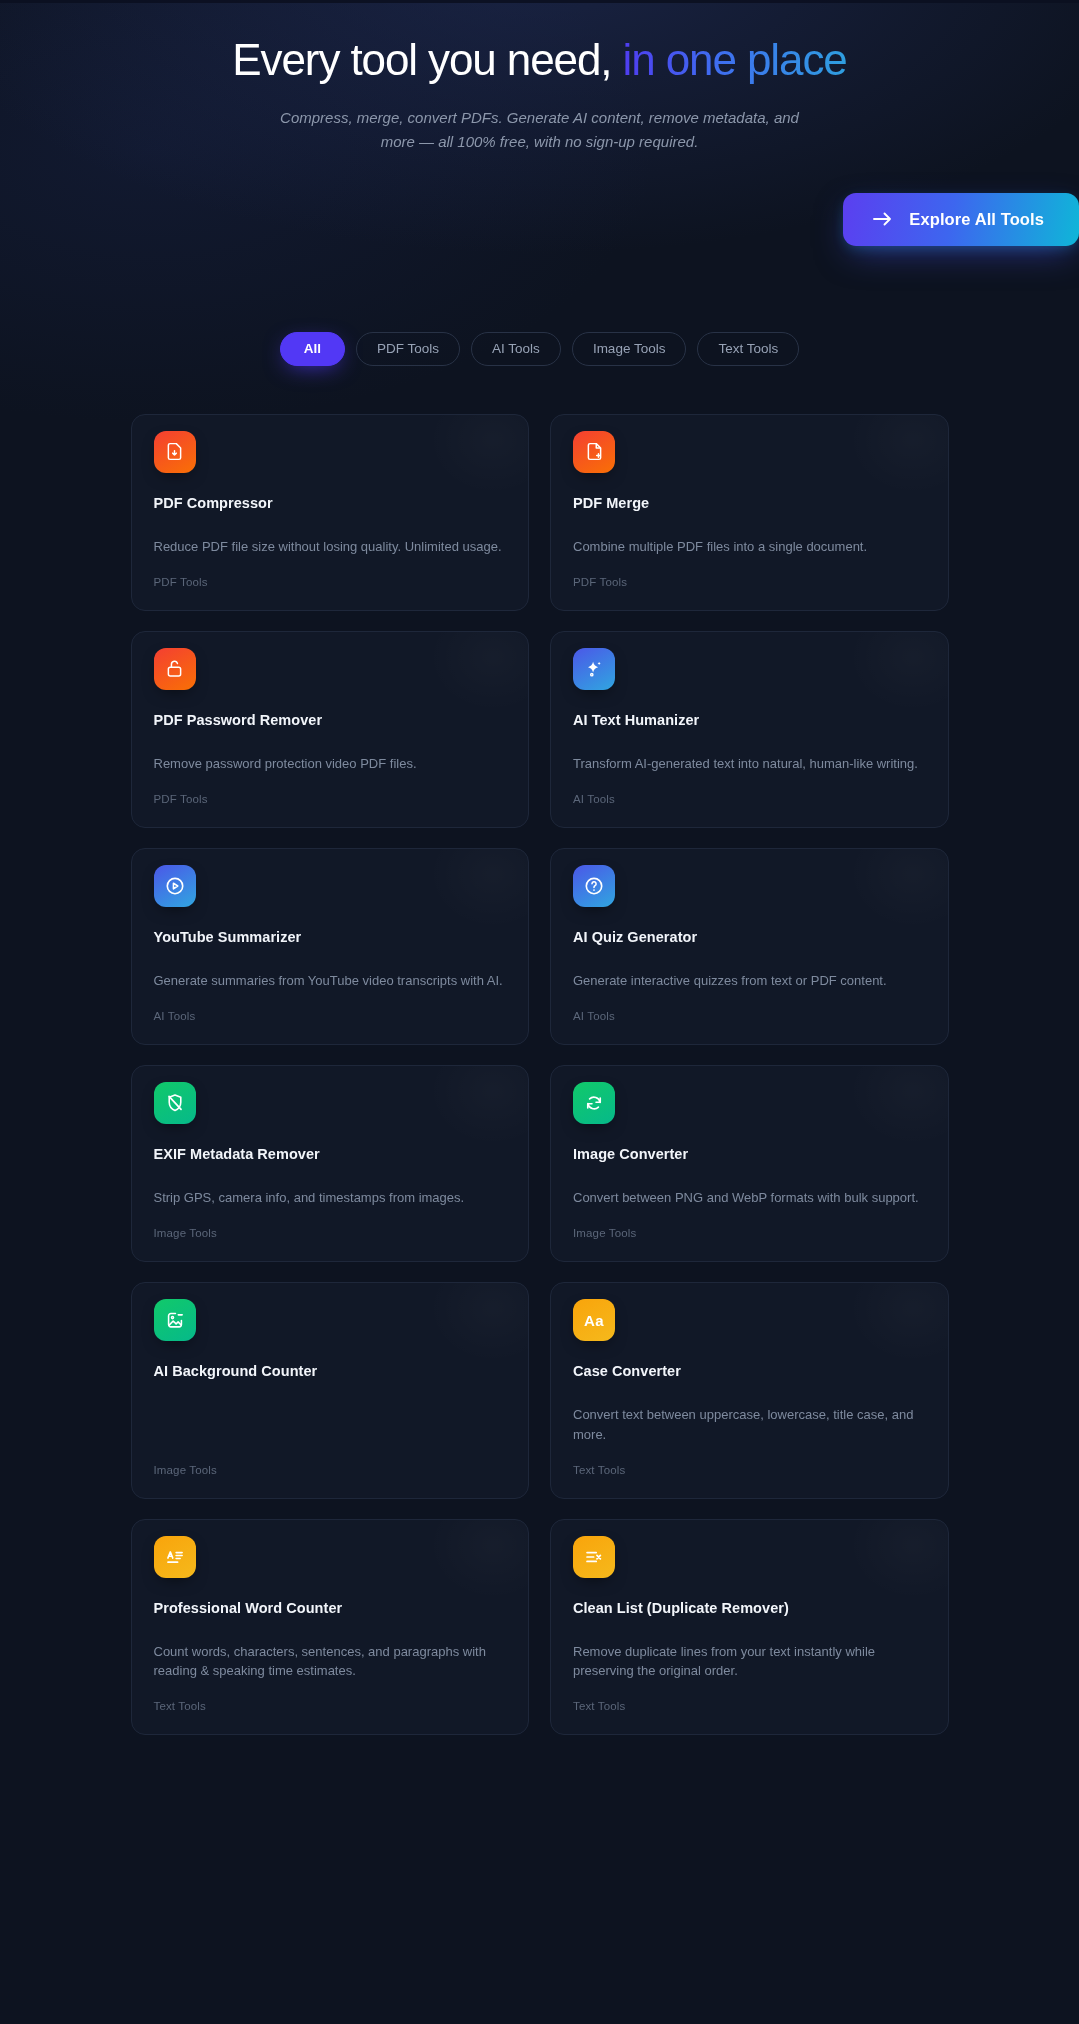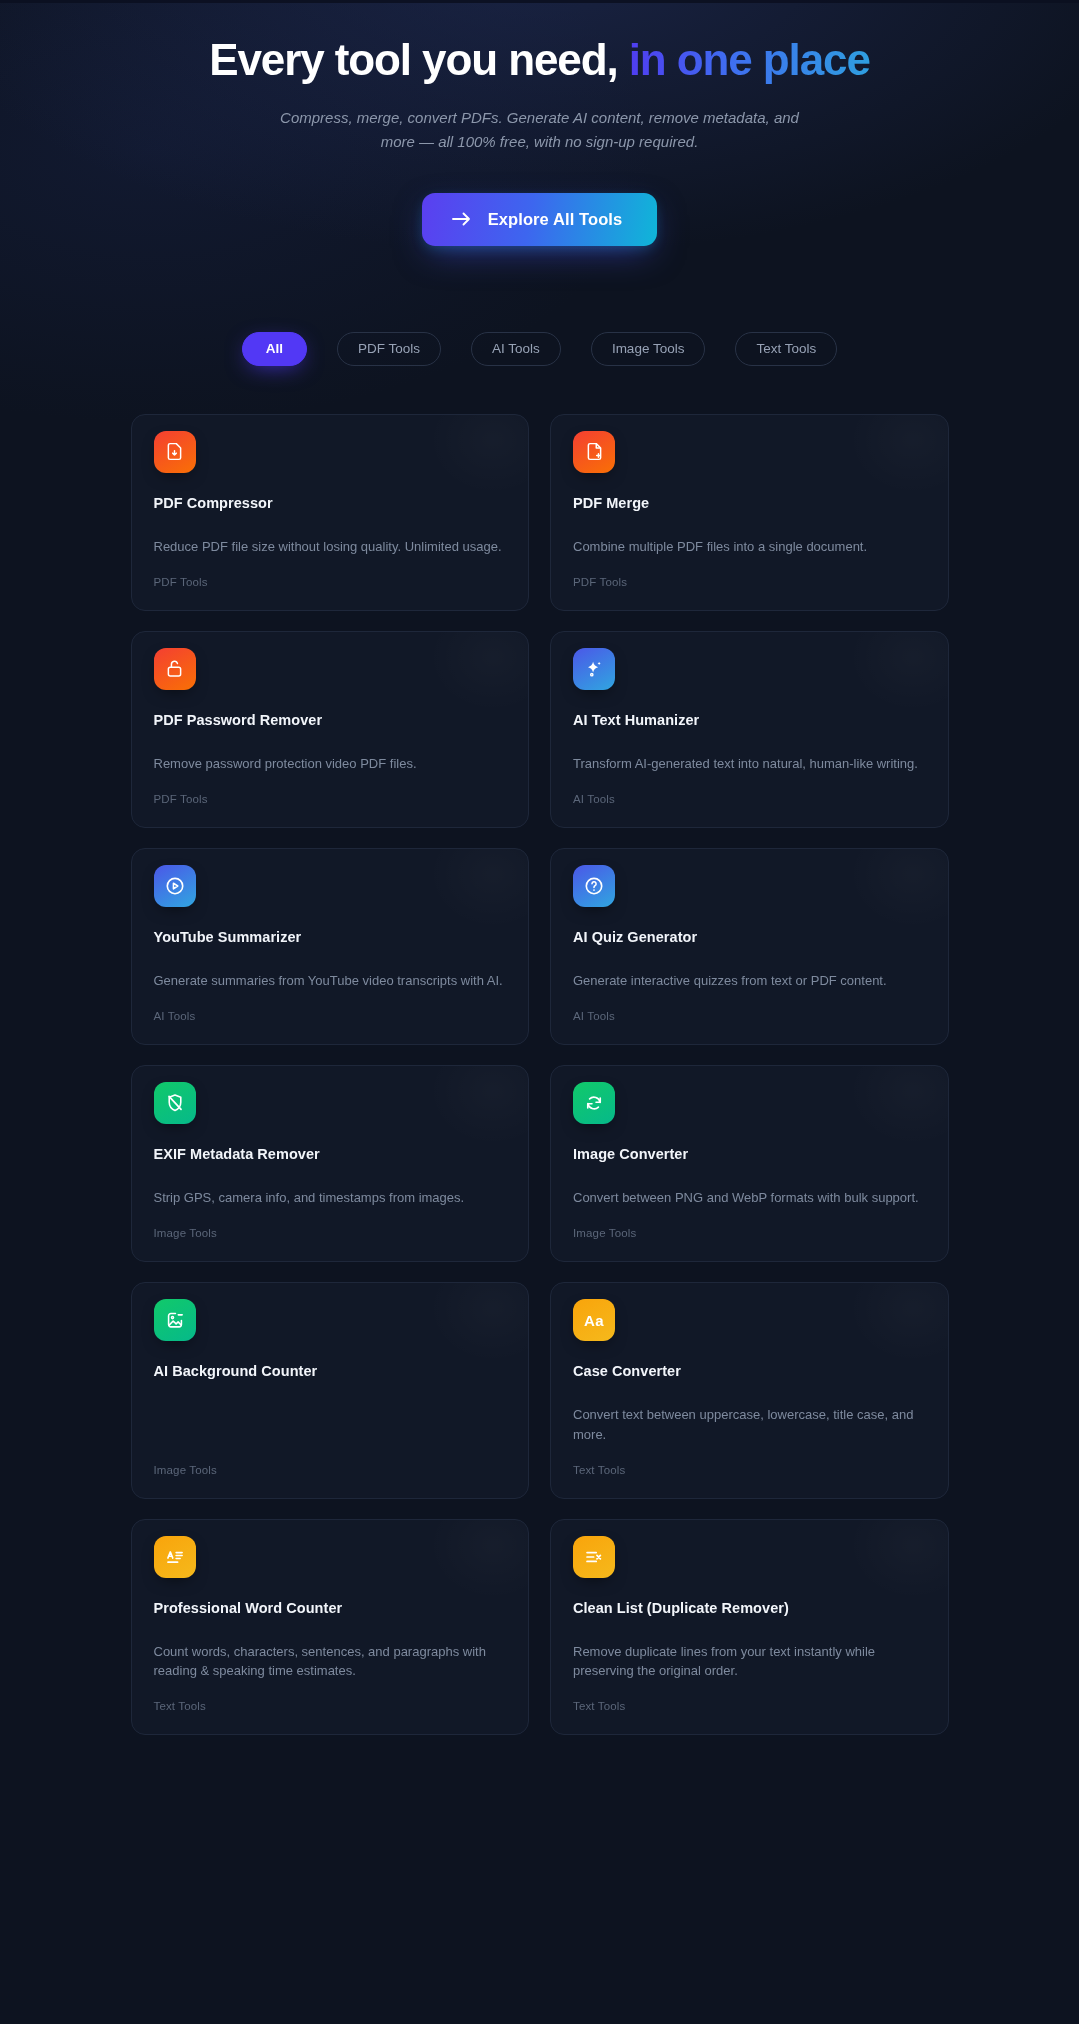--- a/index.html
+++ b/index.html
@@ -34,21 +34,21 @@
 
   
   .hero {
     padding-top: 34px;
     text-align: center;
   }
 
   .hero-title {
     font-size: 44px;
     line-height: 1.18;
-    font-weight: 700;
+    font-weight: 400;
     letter-spacing: -1.1px;
     color: #ffffff;
     padding: 0 40px;
   }
 
   .hero-title .grad {
     background: linear-gradient(90deg, #4f3df0 0%, #3f6ef0 42%, #2f9fe0 100%);
     -webkit-background-clip: text;
     background-clip: text;
     -webkit-text-fill-color: transparent;
@@ -61,21 +61,21 @@
     font-size: 15px;
     line-height: 1.62;
     color: #8c97ab;
     font-weight: 400;
     font-style: italic;
   }
 
   .cta-wrap {
     margin-top: 38px;
     display: flex;
-    justify-content: center;
+    justify-content: flex-end;
   }
 
   .cta {
     position: relative;
     display: inline-flex;
     align-items: center;
     gap: 17px;
     padding: 17px 35px 17px 30px;
     border: 0;
     border-radius: 13px;
@@ -96,21 +96,21 @@
     flex: none;
   }
   .cta .arrow svg { display: block; }
 
   
   .filters {
     margin-top: 86px;
     display: flex;
     justify-content: center;
     align-items: center;
-    gap: 30px;
+    gap: 11px;
     flex-wrap: wrap;
     padding: 0 24px;
   }
 
   .pill {
     height: 34px;
     padding: 0 20px;
     display: inline-flex;
     align-items: center;
     justify-content: center;

